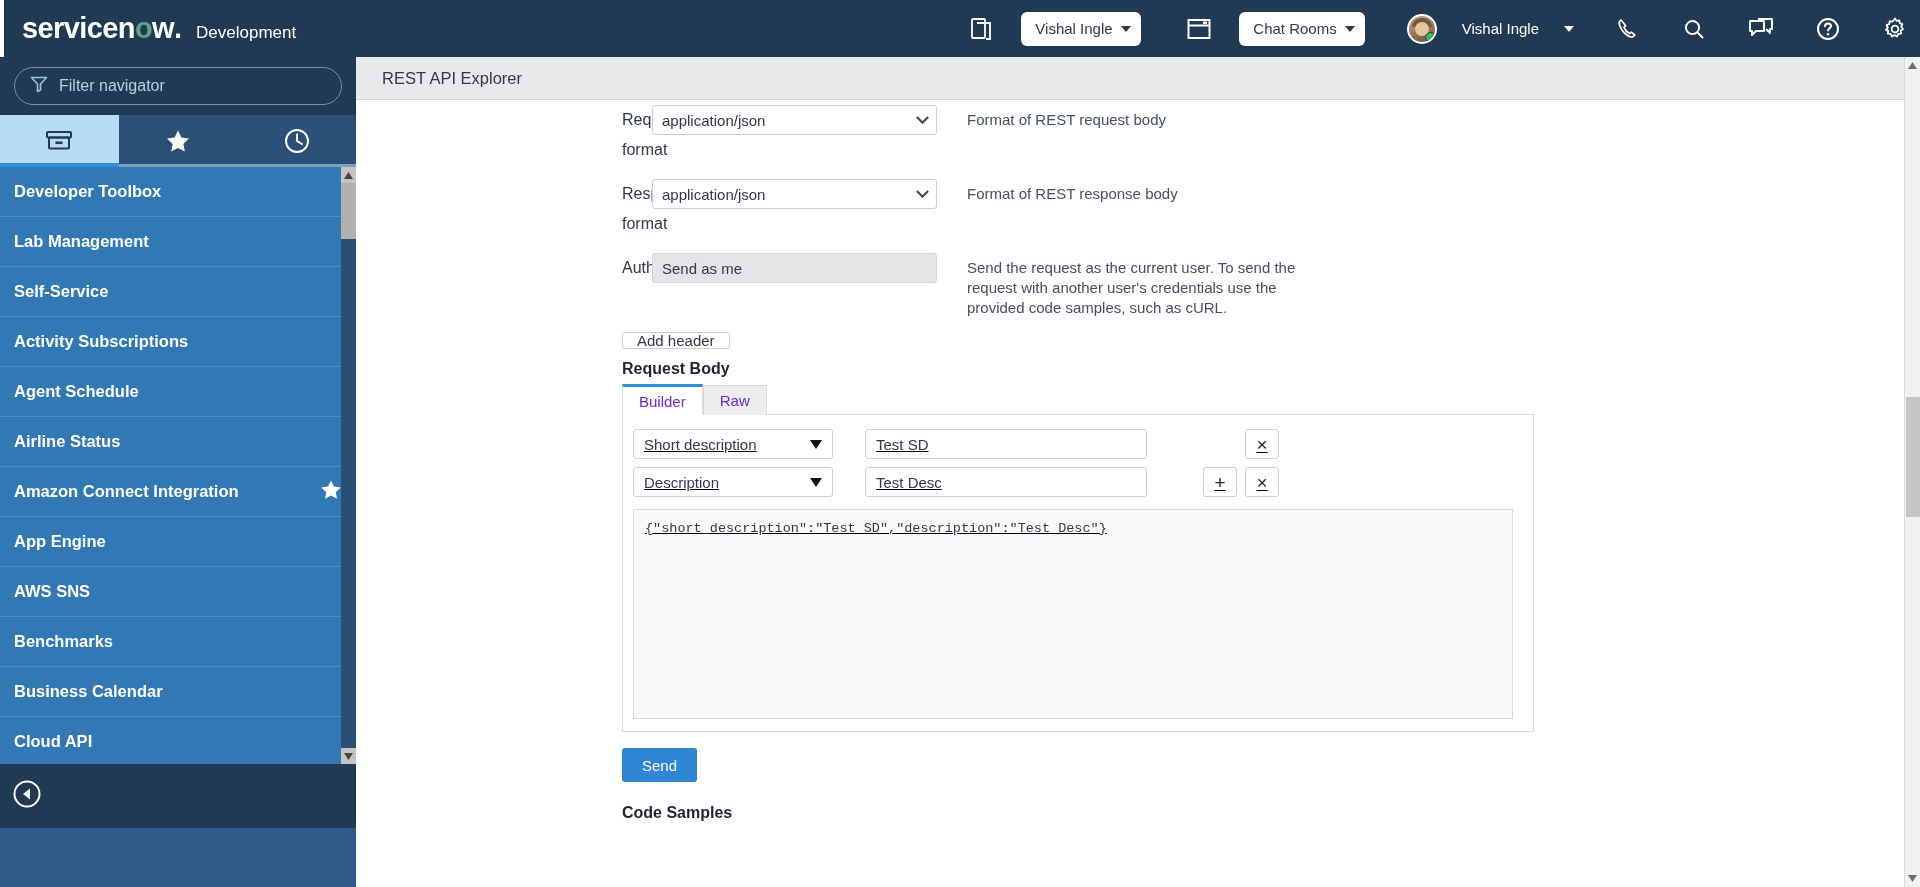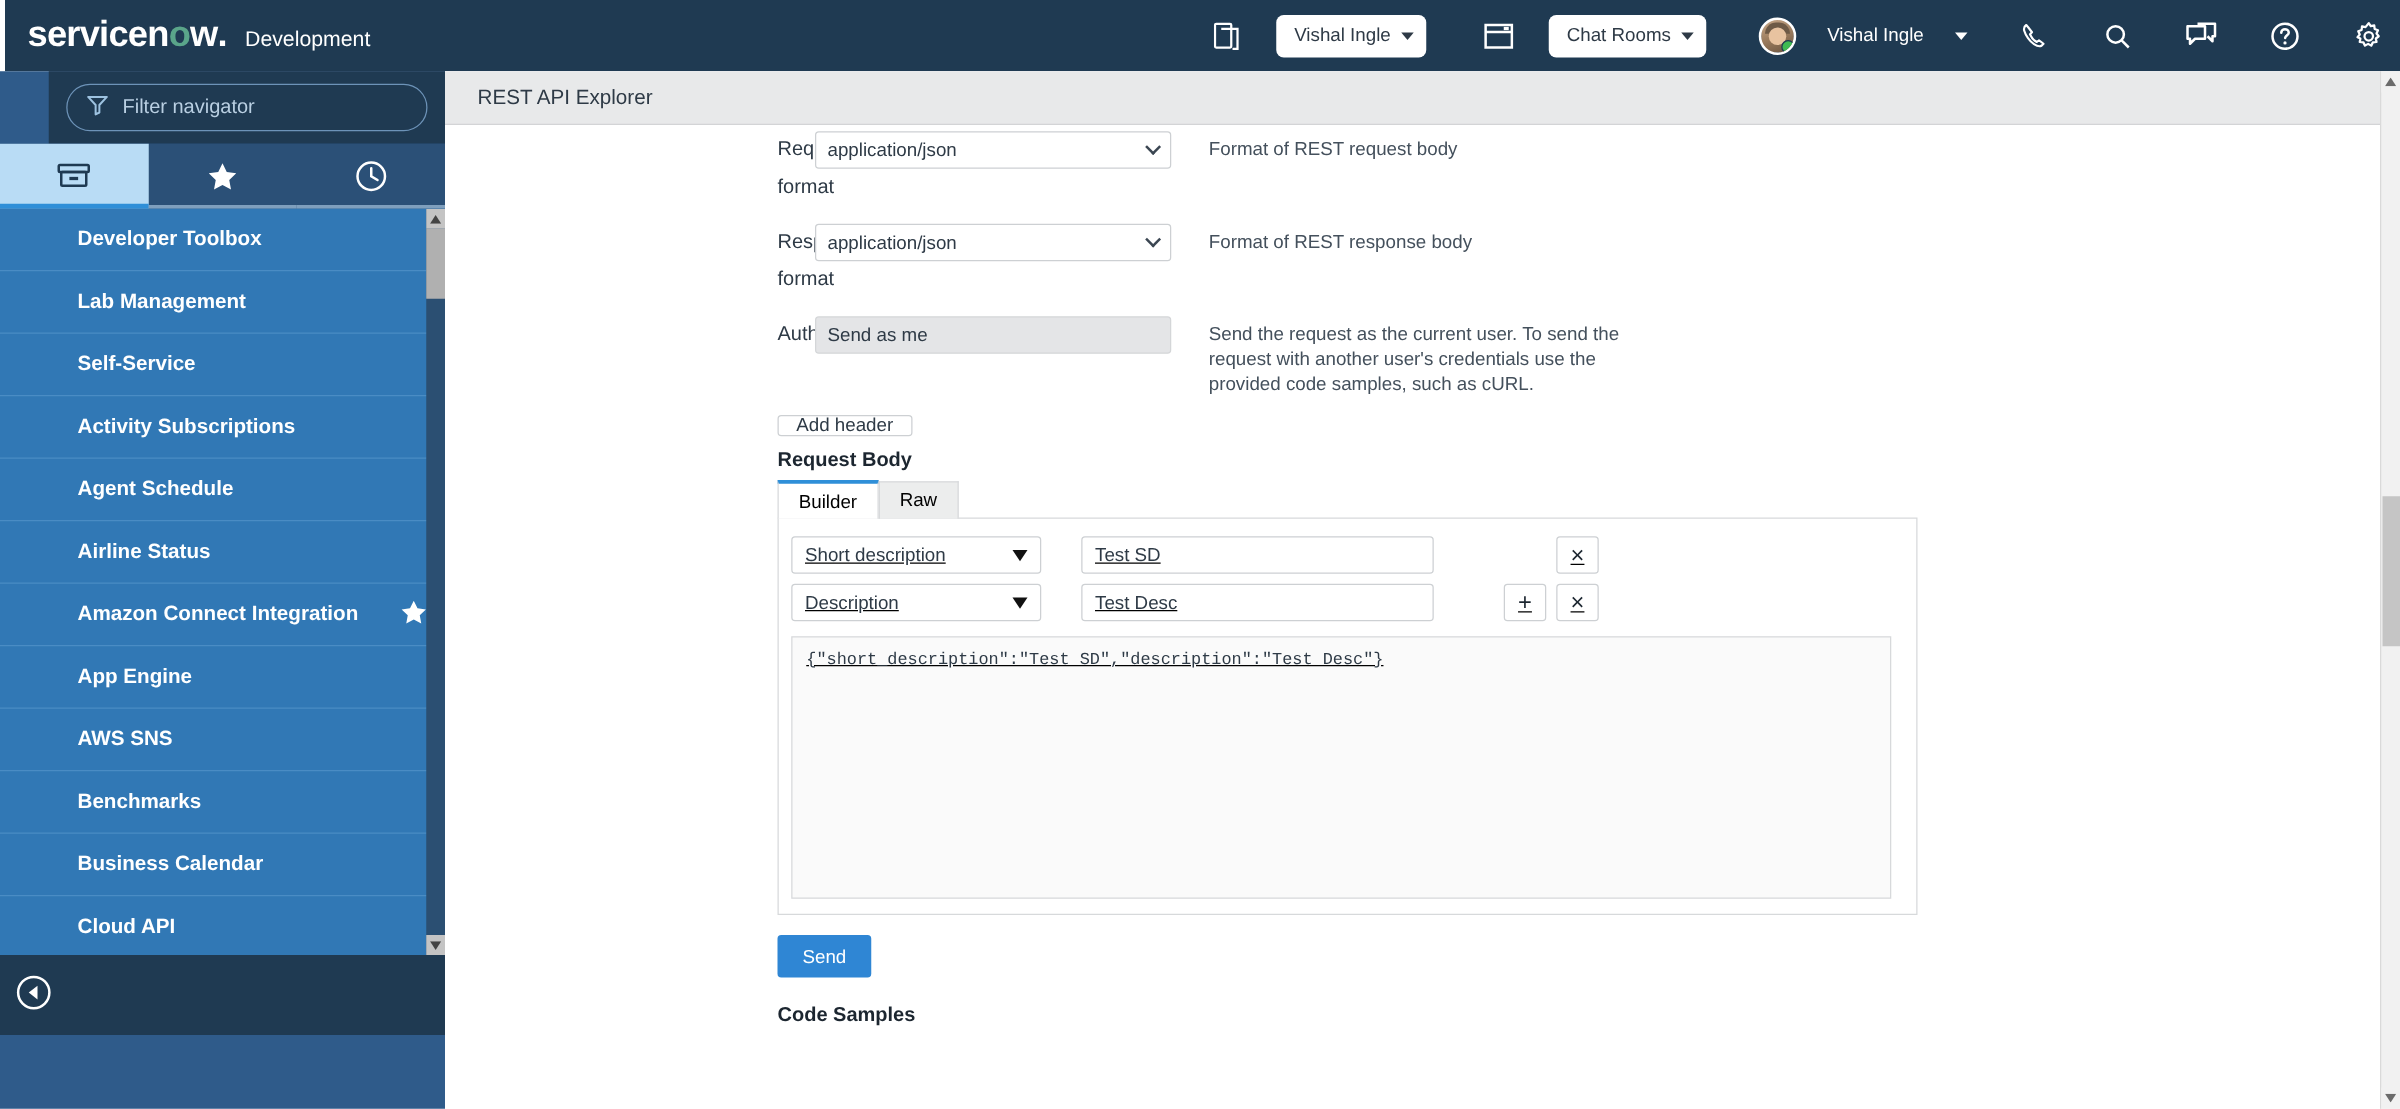--- a/index.html
+++ b/index.html
@@ -71,21 +71,20 @@
   .hdr-ico { margin-left: 26px; cursor: pointer; }
 
   
   .nav {
     position: absolute; top: 57px; left: 0; width: 356px; height: 830px;
     background: #2f5b8a;
   }
   .nav-filter-wrap {
     height: 58px; background: #1f3a52; display:flex; align-items:center;
     padding: 0 14px;
-    margin-left: 39px;
   }
   .nav-filter {
     flex: 1; height: 38px; border: 1px solid #6d93b8; border-radius: 19px;
     background: transparent; display: flex; align-items: center;
     padding: 0 14px; gap: 10px;
   }
   .funnel { flex: 0 0 auto; }
   .nav-filter-text { color: #b9cfe2; font-size: 16px; }
 
   .nav-tabs { display: flex; height: 52px; background: #2b5077; }
@@ -104,21 +103,21 @@
   }
 
   .nav-list {
     position: relative; height: 597px; overflow: hidden;
     background: #3178b5;
   }
   .nav-item {
     height: 50px; display: flex; align-items: center; padding: 0 14px;
     border-bottom: 1px solid #4a8cc4; cursor: pointer;
   }
-  .nav-item-label { color: #fff; font-size: 16.5px; font-weight: 600; margin-left: 48px; }
+  .nav-item-label { color: #fff; font-size: 16.5px; font-weight: 600; }
   .nav-star { margin-left: auto; }
 
   .nav-scrollbar {
     position: absolute; top: 0; right: 0; width: 15px; height: 597px;
     background: #2b4f72;
   }
   .nav-sb-arrow {
     width: 15px; height: 16px; background: #c4c4c4;
     display: flex; align-items: center; justify-content: center;
   }
@@ -187,21 +186,21 @@
     border-radius: 3px; background: #fff; font-size: 15px; color: #2e3a46;
     cursor: pointer;
   }
   .section-title {
     font-size: 16px; font-weight: 700; color: #1c2630; margin: 10px 0 6px 0;
   }
 
   .tabs { display: flex; align-items: flex-end; }
   .tab {
     height: 30px; padding: 0 16px; display: flex; align-items: center;
-    font-size: 15px; color: #000000; border: 1px solid #d7d9db;
+    font-size: 15px; color: #6d28d9; border: 1px solid #d7d9db;
     border-bottom: none; cursor: pointer; background: #eceded;
   }
   .tab.active {
     background: #fff; border-top: 3px solid #2f8fd8; height: 31px;
     position: relative; z-index: 2;
   }
 
   .builder-box {
     border: 1px solid #d7d9db; background: #fff; width: 912px;
     padding: 14px 0 12px 0; margin-top: -1px; text-decoration: underline;

